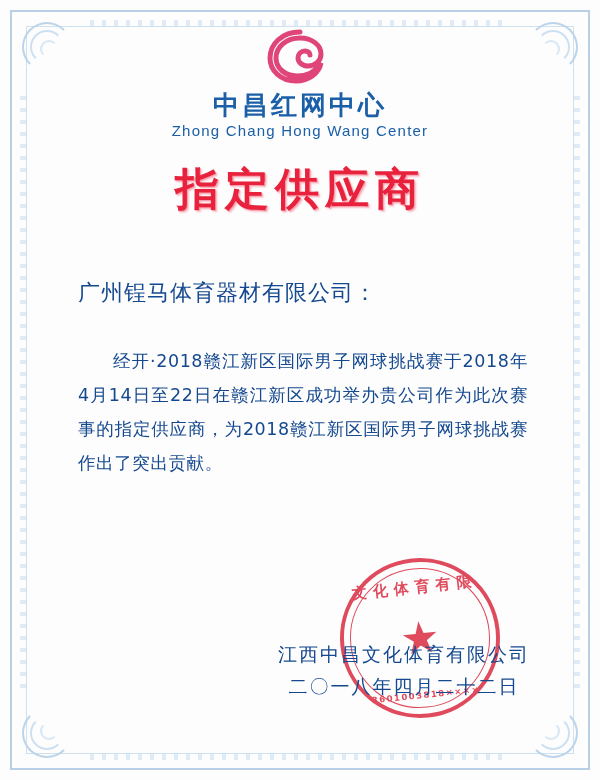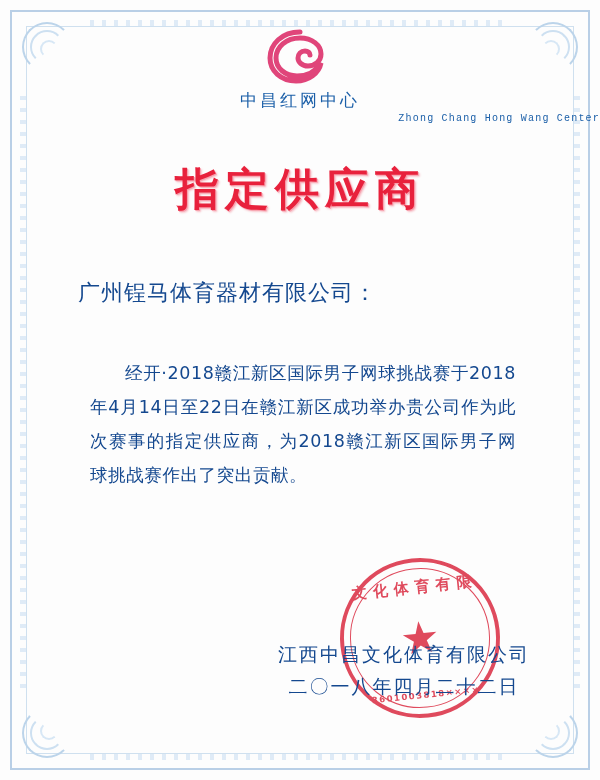--- a/index.html
+++ b/index.html
@@ -94,34 +94,33 @@
     top: 28px;
     text-align: center;
   }
   .logo-mark {
     width: 72px;
     height: 58px;
     margin: 0 auto 6px auto;
     display: block;
   }
   .logo-cn {
-    font-size: 17px;
+    font-size: 26px;
     letter-spacing: 3px;
     color: #1b5fa8;
-    font-weight: normal;
+    font-weight: bold;
     font-family: "DejaVu Sans", sans-serif;
     line-height: 1.05;
   }
   .logo-en {
-    font-size: 10px;
+    font-size: 15px;
     letter-spacing: 1.2px;
     color: #1b5fa8;
     margin-top: 3px;
-    font-family: Liberation Mono, monospace;
-    text-align: right;
+    font-family: Liberation Sans, sans-serif;
   }
 
   
   .cert-title {
     position: absolute;
     left: 0; right: 0;
     top: 160px;
     text-align: center;
     font-size: 44px;
     font-weight: bold;
@@ -148,21 +147,21 @@
     left: 78px;
     right: 72px;
     top: 344px;
     font-size: 17.5px;
     line-height: 34px;
     color: #14488f;
     font-family: "DejaVu Sans", sans-serif;
     text-align: justify;
     letter-spacing: .6px;
   }
-  .body-text p { margin: 12px; text-indent: 2em; }
+  .body-text p { margin: 0; text-indent: 2em; }
 
   
   .signature {
     position: absolute;
     right: 70px;
     bottom: 78px;
     text-align: center;
     color: #14488f;
     font-family: "DejaVu Sans", sans-serif;
   }

